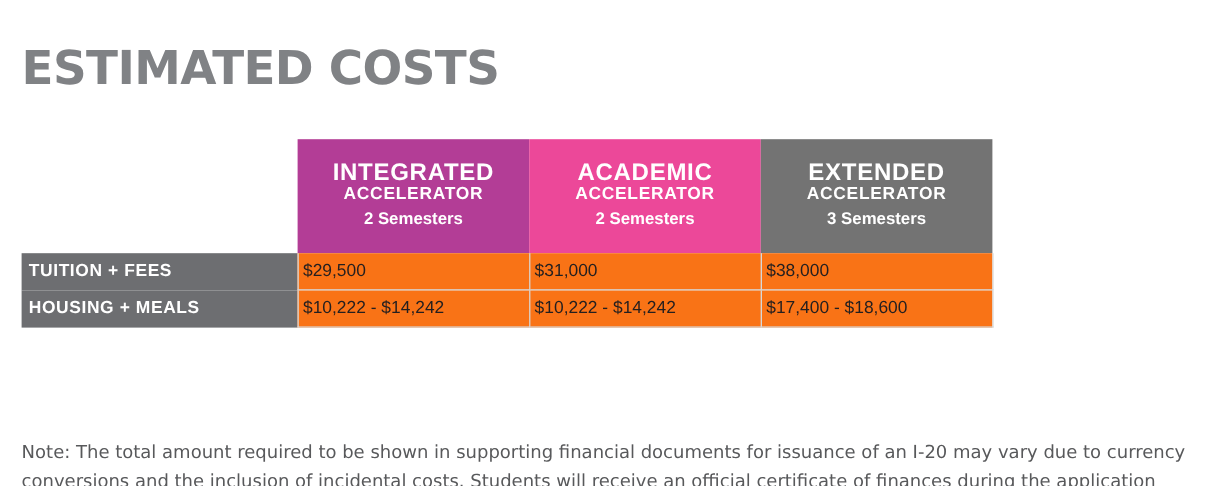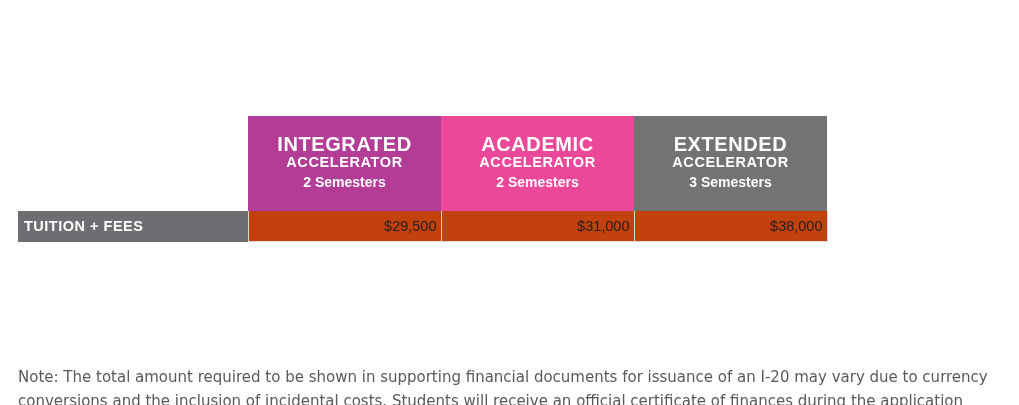--- a/index.html
+++ b/index.html
@@ -83,25 +83,25 @@
     letter-spacing: 0.5px;
     text-align: left;
     padding: 0 12px 0 6px;
     height: 30px;
     border: none;
     text-transform: uppercase;
     margin-left: 14px;
   }
   .cell {
     height: 30px;
-    text-align: right;
+    text-align: left;
     vertical-align: middle;
     font-size: 14.5px;
     color: #231f20;
-    background: #c2410c;
+    background: #f97316;
     border-right: 1px solid #d6d7d8;
     border-bottom: 1px solid #d6d7d8;
     padding: 0 4px;
   }
   .cell.first-data {
     border-left: 1px solid #d6d7d8;
   }
   .note {
     position: absolute;
     left: 18px;
@@ -111,20 +111,21 @@
     line-height: 24px;
     color: #58595b;
     font-family: "DejaVu Sans", sans-serif;
   }
 </style>
 </head>
 <body>
 
 <div class="page">
 
+  <h1 class="page-title">ESTIMATED COSTS</h1>
 
   <table class="cost-table">
     <colgroup>
       <col class="label-col">
       <col class="data-col">
       <col class="data-col">
       <col class="data-col">
     </colgroup>
     <thead>
       <tr class="head-row">
@@ -146,18 +147,24 @@
         </th>
       </tr>
     </thead>
     <tbody>
       <tr>
         <th class="row-label">TUITION + FEES</th>
         <td class="cell first-data">$29,500</td>
         <td class="cell">$31,000</td>
         <td class="cell">$38,000</td>
       </tr>
+      <tr>
+        <th class="row-label">HOUSING + MEALS</th>
+        <td class="cell first-data">$10,222 - $14,242</td>
+        <td class="cell">$10,222 - $14,242</td>
+        <td class="cell">$17,400 - $18,600</td>
+      </tr>
     </tbody>
   </table>
 
   <p class="note">Note: The total amount required to be shown in supporting financial documents for issuance of an I-20 may vary due to currency conversions and the inclusion of incidental costs. Students will receive an official certificate of finances during the application process.</p>
 
 </div>
 
 </body></html>

